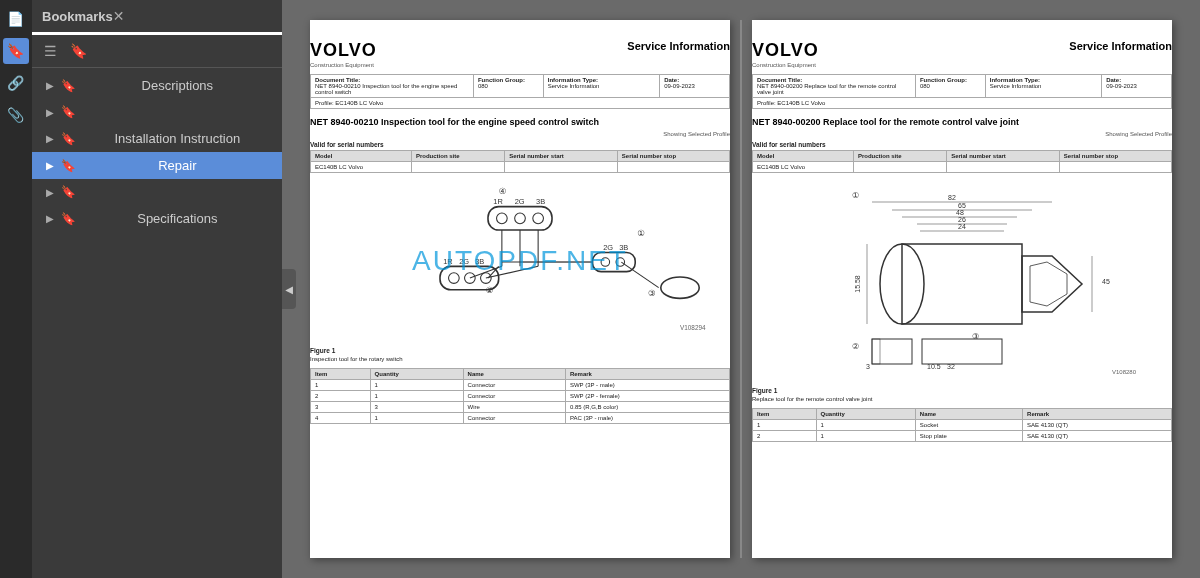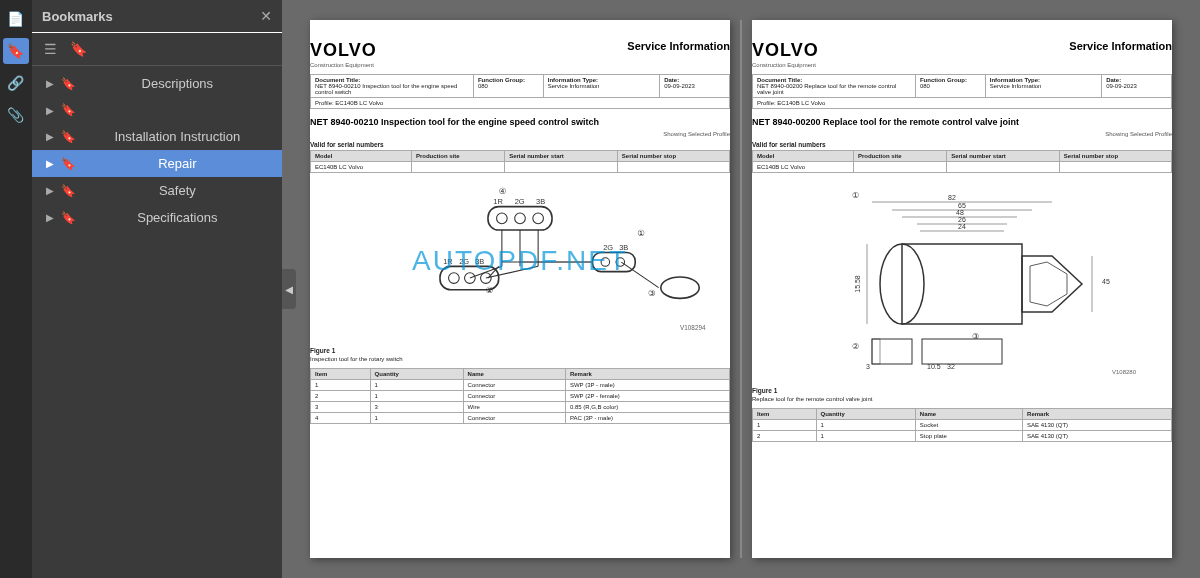--- a/index.html
+++ b/index.html
@@ -10,24 +10,24 @@
       width: 250px;
       min-width: 250px;
       background: #3a3a3a;
       display: flex;
       flex-direction: column;
       height: 578px;
     }
     .sidebar-header {
       display: flex;
       align-items: center;
-      justify-content: space-between;
+      justify-content: flex-start;
       padding: 8px 10px;
       background: #3a3a3a;
-      border-bottom: 1px solid #ffffff;
+      border-bottom: 3px solid #ffffff;
     }
     .sidebar-header-title {
       color: #ccc;
       font-size: 13px;
       font-weight: bold;
     }
     .sidebar-header-icons {
       display: flex;
       gap: 6px;
     }
@@ -341,21 +341,20 @@
       <span class="sidebar-item-label">Installation Instruction</span>
     </div>
     <div class="sidebar-item active">
       <span class="expand-icon">▶</span>
       <span class="bookmark-icon">🔖</span>
       <span class="sidebar-item-label">Repair</span>
     </div>
     <div class="sidebar-item">
       <span class="expand-icon">▶</span>
       <span class="bookmark-icon">🔖</span>
-      <span class="sidebar-item-label">Safety</span>
     </div>
     <div class="sidebar-item">
       <span class="expand-icon">▶</span>
       <span class="bookmark-icon">🔖</span>
       <span class="sidebar-item-label">Specifications</span>
     </div>
   </div>
 </div>
 
 <div class="main-content">

